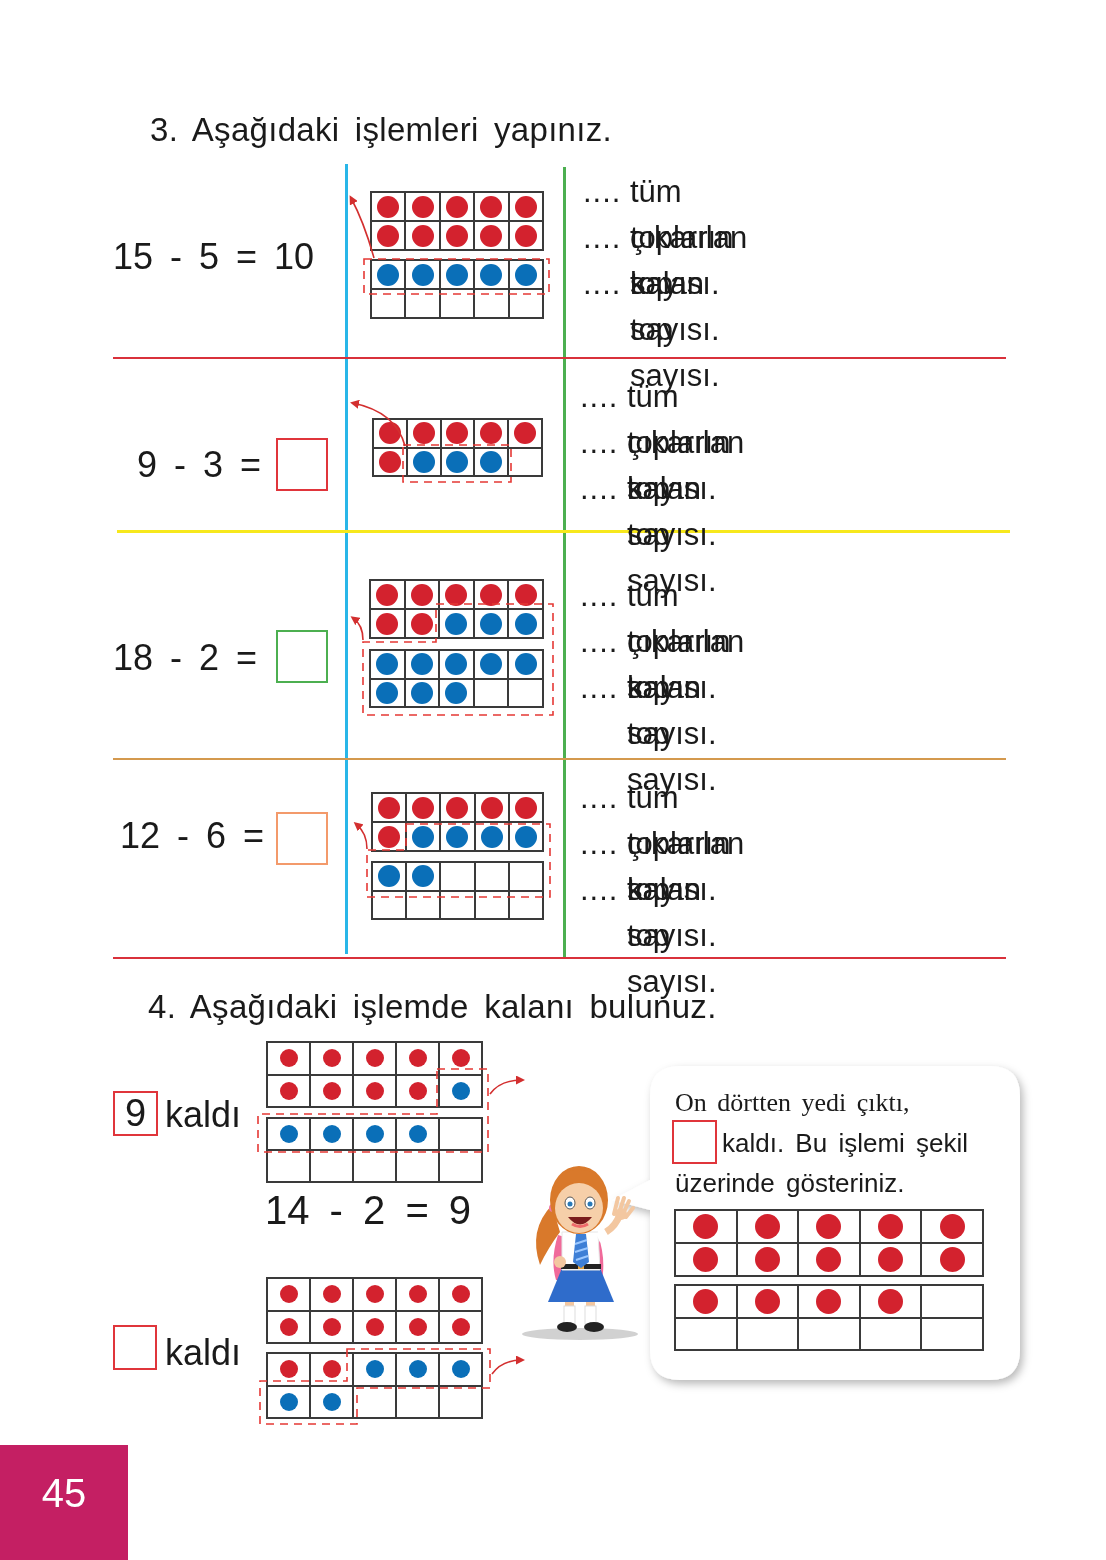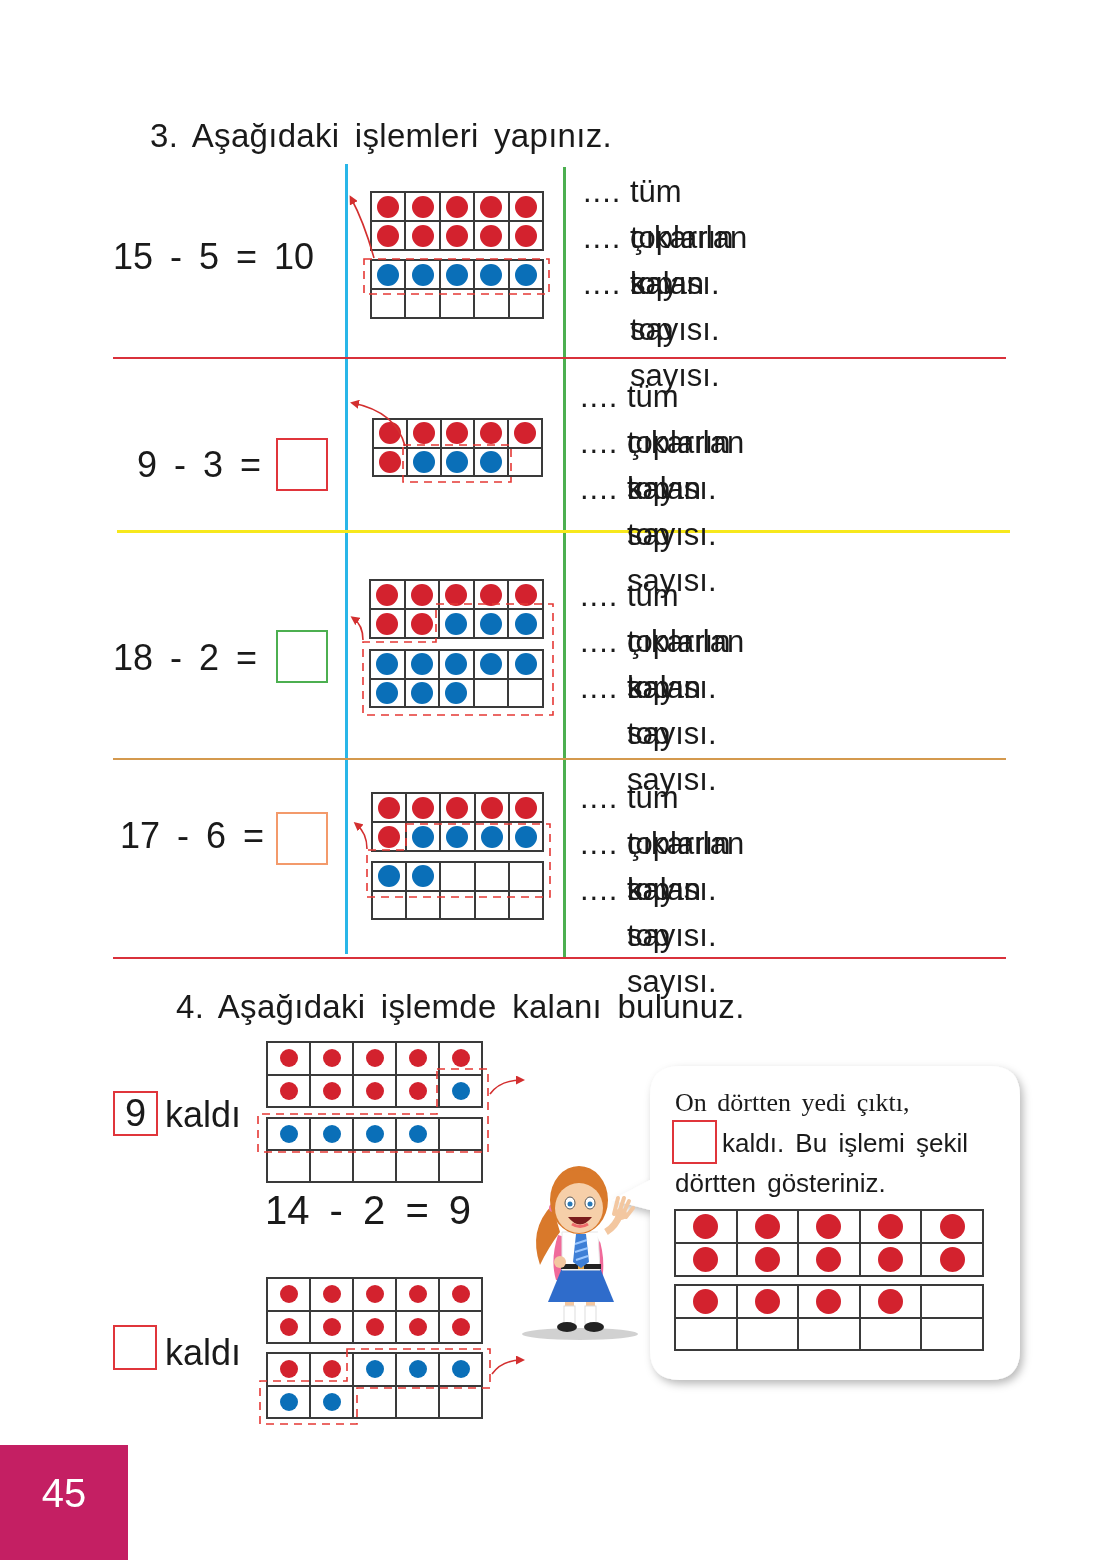--- a/index.html
+++ b/index.html
@@ -25,21 +25,21 @@
   .dot.blue{background:var(--blue-dot);}
   svg.overlay{position:absolute;left:0;top:0;pointer-events:none;}
   .kbox{position:absolute;border:2px solid #E0353B;background:#fff;font-size:38px;line-height:41px;text-align:center;}
   .klabel{font-size:36px;line-height:40px;}
   .bubble-text{font-size:26px;line-height:40px;word-spacing:4px;}
   .page-num{position:absolute;left:0;top:1445px;width:128px;height:115px;background:#C41F63;color:#fff;font-size:40px;line-height:96px;text-align:center;}
 </style>
 </head>
 <body>
 
-<div class="abs title" style="left:150px;top:116px;">3. Aşağıdaki işlemleri yapınız.</div>
+<div class="abs title" style="left:150px;top:110px;">3. Aşağıdaki işlemleri yapınız.</div>
 
 <div class="vline" style="left:345px;top:164px;height:790px;background:#29B6E8;"></div>
 <div class="vline" style="left:563px;top:167px;height:791px;background:#4CAF50;"></div>
 
 <div class="hline" style="left:113px;top:357px;width:893px;background:#D9313B;"></div>
 <div class="hline" style="left:117px;top:530px;width:893px;background:#F7E81C;height:3px;"></div>
 <div class="hline" style="left:113px;top:758px;width:893px;background:#D4994E;"></div>
 <div class="hline" style="left:113px;top:957px;width:893px;background:#D9313B;"></div>
 
 <div class="abs eq" style="left:113px;top:237px;">15 - 5 = 10</div>
@@ -229,21 +229,21 @@
   <span class="ln">
       <span class="blank">....</span>
       <span class="txt">çıkarılan top sayısı.</span>
     </span>
   <span class="ln">
       <span class="blank">....</span>
       <span class="txt">kalan top sayısı.</span>
     </span>
 </div>
 
-<div class="abs eq" style="left:120px;top:816px;">17 - 6 =</div>
+<div class="abs eq" style="left:120px;top:816px;">12 - 6 =</div>
 <div class="ans-box" style="left:276px;top:812px;border-color:#F39A6B;"></div>
 <div class="frame" style="left:371px;top:792px;width:173px;height:60px;">
     <div class="cell">
       <span class="dot red" style="width: 22px; height: 22px;"></span>
     </div>
     <div class="cell">
       <span class="dot red" style="width: 22px; height: 22px;"></span>
     </div>
     <div class="cell">
       <span class="dot red" style="width: 22px; height: 22px;"></span>
@@ -294,21 +294,21 @@
   <span class="ln">
       <span class="blank">....</span>
       <span class="txt">çıkarılan top sayısı.</span>
     </span>
   <span class="ln">
       <span class="blank">....</span>
       <span class="txt">kalan top sayısı.</span>
     </span>
 </div>
 
-<div class="abs title" style="left:148px;top:987px;margin-left:28px;">4. Aşağıdaki işlemde kalanı bulunuz.</div>
+<div class="abs title" style="left:148px;top:987px;">4. Aşağıdaki işlemde kalanı bulunuz.</div>
 
 <div class="kbox" style="left:113px;top:1091px;width:45px;height:45px;">9</div>
 <div class="abs klabel" style="left:165px;top:1095px;">kaldı</div>
 <div class="frame" style="left:266px;top:1041px;width:217px;height:67px;">
     <div class="cell">
       <span class="dot red" style="width: 18px; height: 18px;"></span>
     </div>
     <div class="cell">
       <span class="dot red" style="width: 18px; height: 18px;"></span>
     </div>
@@ -425,21 +425,21 @@
     <filter id="bshadow" x="-10%" y="-10%" width="130%" height="130%">
       <feDropShadow dx="3" dy="4" stdDeviation="4" flood-color="#000" flood-opacity="0.28"></feDropShadow>
     </filter>
   </defs>
   <path d="M680,1066 H990 Q1020,1066 1020,1096 V1350 Q1020,1380 990,1380 H680 Q650,1380 650,1350 V1210 L612,1200 L650,1180 V1096 Q650,1066 680,1066 Z" fill="#fff" filter="url(#bshadow)"></path>
 </svg>
 
 <div class="abs bubble-text" style="left:675px;top:1083px;font-family:Liberation Serif, serif;">On dörtten yedi çıktı,</div>
 <div class="kbox" style="left:672px;top:1120px;width:45px;height:44px;"></div>
 <div class="abs bubble-text" style="left:722px;top:1123px;">kaldı. Bu işlemi şekil</div>
-<div class="abs bubble-text" style="left:675px;top:1163px;">dörtten gösteriniz.</div>
+<div class="abs bubble-text" style="left:675px;top:1163px;">üzerinde gösteriniz.</div>
 <div class="frame" style="left:674px;top:1209px;width:310px;height:68px;">
     <div class="cell">
       <span class="dot red" style="width: 25px; height: 25px;"></span>
     </div>
     <div class="cell">
       <span class="dot red" style="width: 25px; height: 25px;"></span>
     </div>
     <div class="cell">
       <span class="dot red" style="width: 25px; height: 25px;"></span>
     </div>

